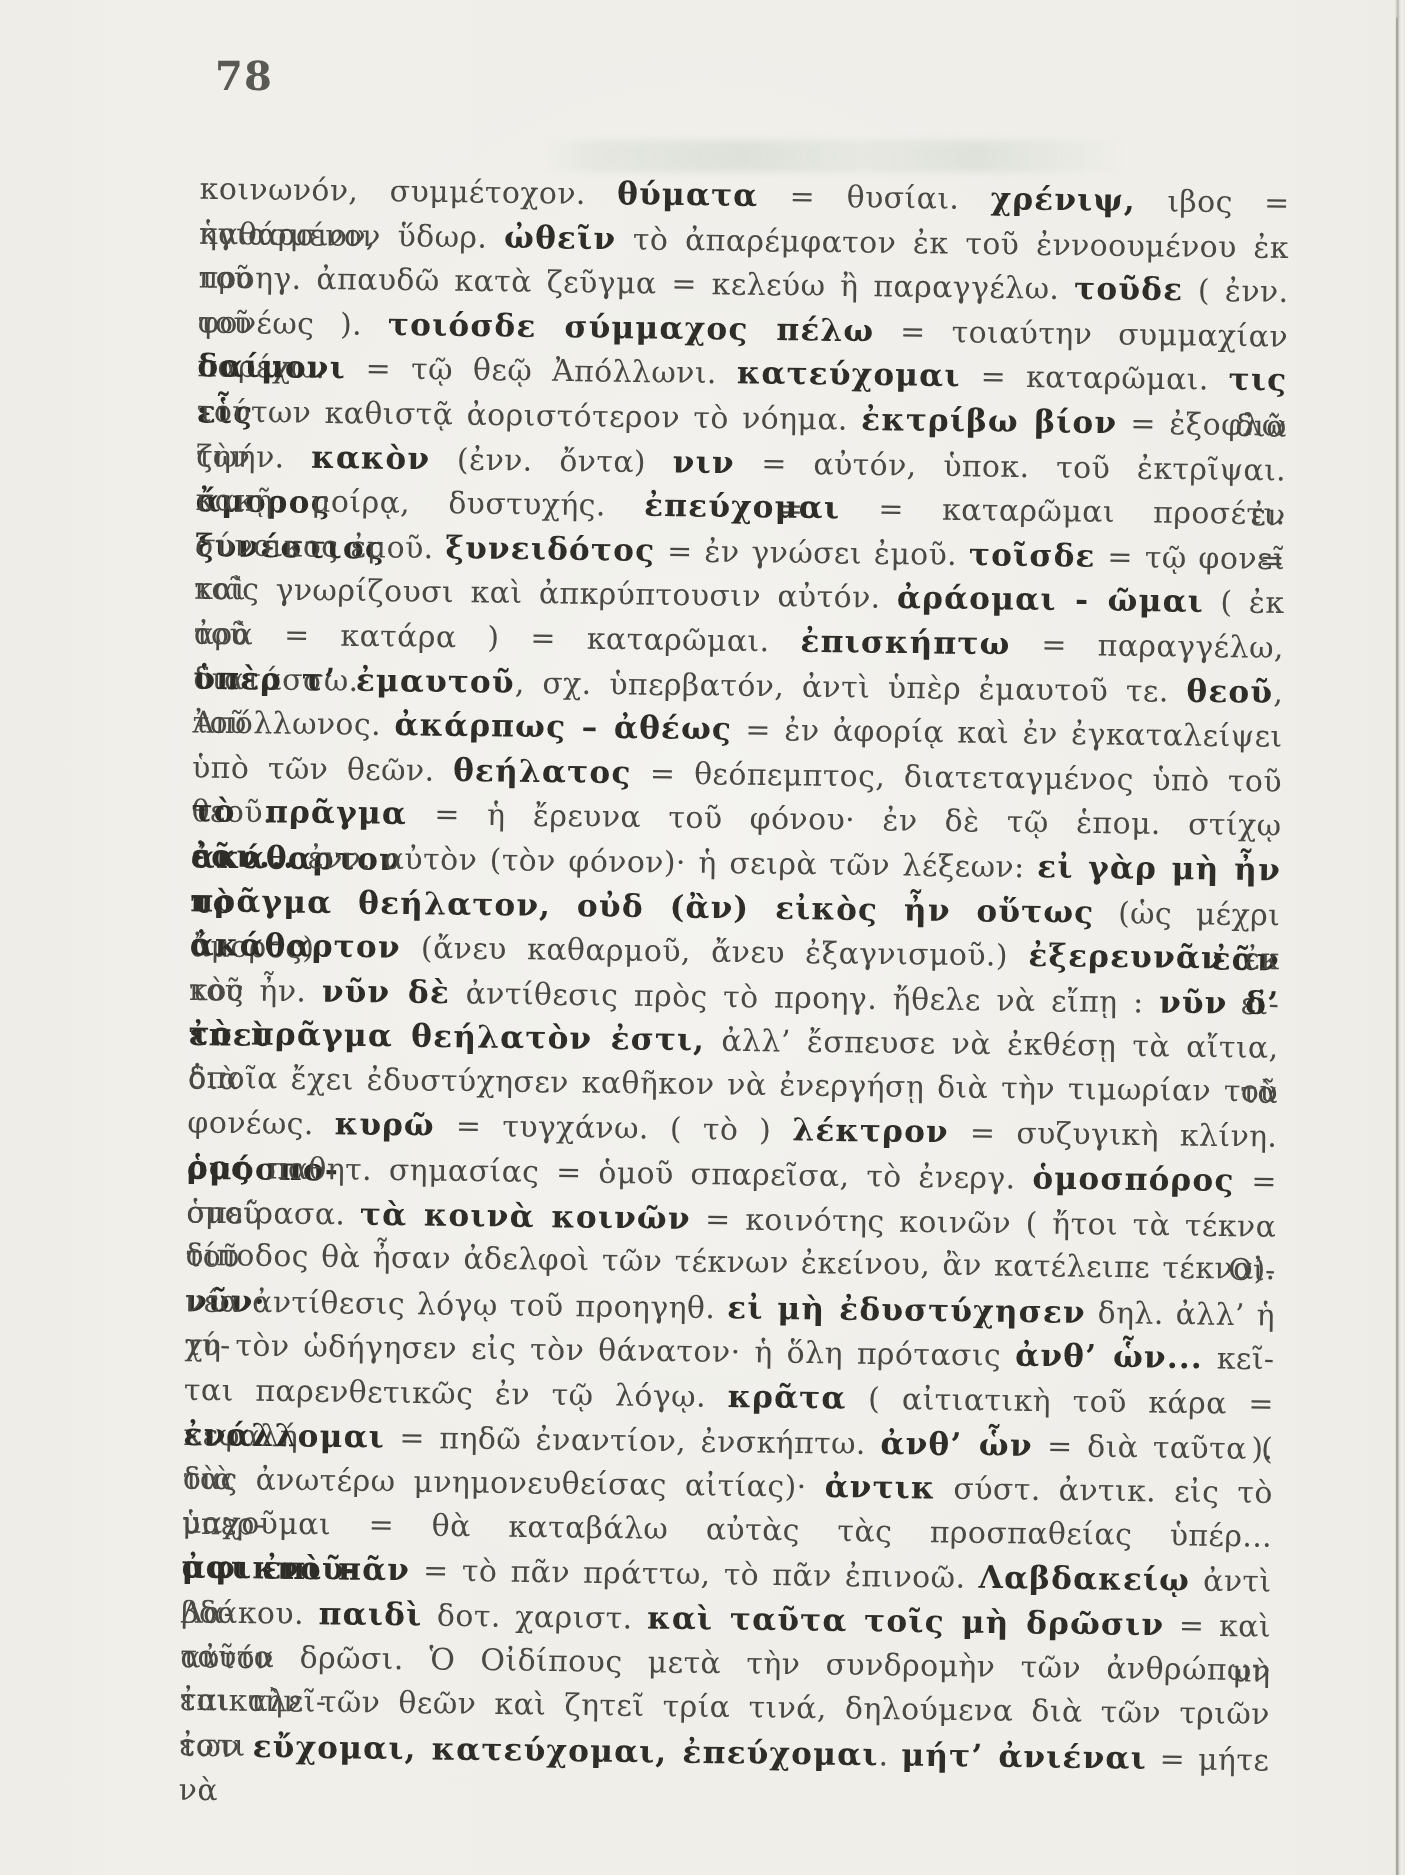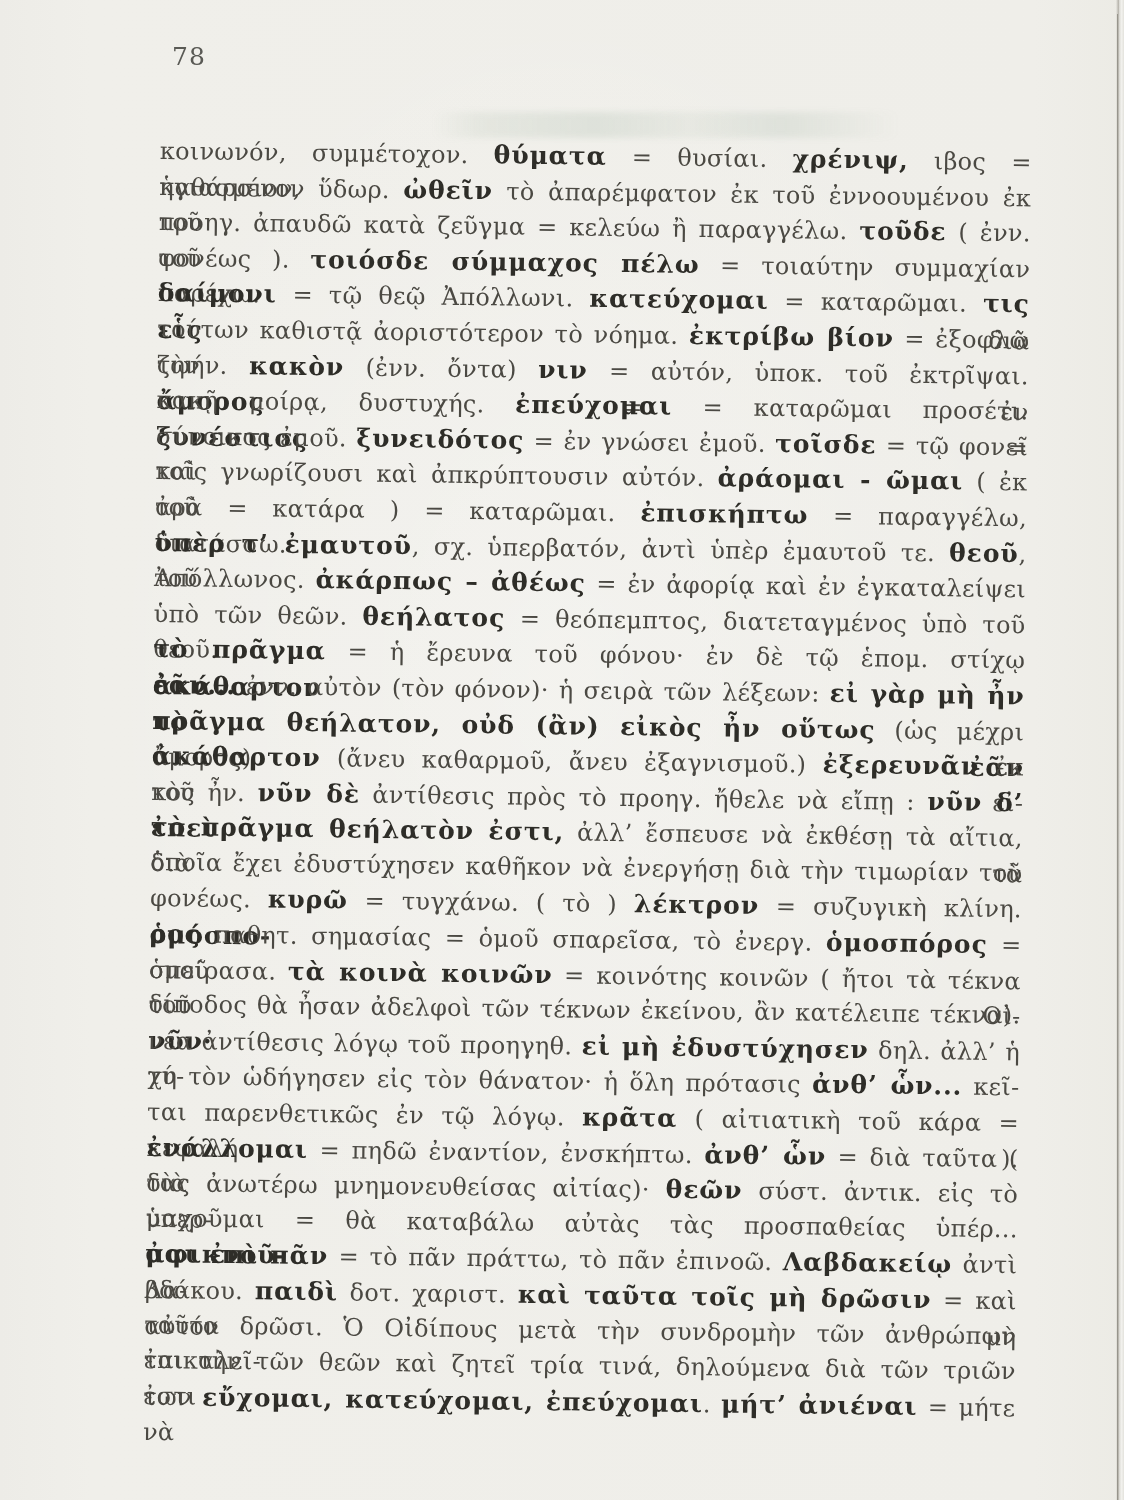--- a/index.html
+++ b/index.html
@@ -9,21 +9,21 @@
     font-family:"DejaVu Serif","Liberation Serif",serif;
   }
   .page{
     position:absolute;inset:0;
     background:
       radial-gradient(ellipse at 50% 45%, rgba(255,255,255,0.25) 0%, rgba(0,0,0,0) 60%),
       linear-gradient(90deg, #edece7 0%, #f0efea 8%, #efeee9 92%, #ecebe5 100%);
   }
   .page-number{
     position:absolute;left:172px;top:42px;
-    font-size:25px;color:#5a5a55;letter-spacing:1px;
+    font-size:32px;color:#5a5a55;letter-spacing:1px;font-weight:bold;
   }
   .ghost{
     position:absolute;left:432px;top:112px;width:468px;height:26px;
     background:linear-gradient(90deg,
       rgba(146,168,146,0.00) 0%,
       rgba(146,168,146,0.22) 10%,
       rgba(130,158,138,0.30) 35%,
       rgba(146,168,146,0.18) 55%,
       rgba(130,158,138,0.28) 75%,
       rgba(146,168,146,0.00) 100%);
@@ -94,21 +94,21 @@
       <div class="line"><span class="lemma">τὸ πρᾶγμα θεήλατὸν ἐστι,</span><span class="plain"> ἀλλ’ ἔσπευσε νὰ ἐκθέσῃ τὰ αἴτια, διὰ τὰ</span></div>
       <div class="line"><span class="plain">ὁποῖα ἔχει ἐδυστύχησεν καθῆκον νὰ ἐνεργήσῃ διὰ τὴν τιμωρίαν τοῦ</span></div>
       <div class="line"><span class="plain">φονέως. </span><span class="lemma">κυρῶ</span><span class="plain"> = τυγχάνω. ( τὸ ) </span><span class="lemma">λέκτρον</span><span class="plain"> = συζυγικὴ κλίνη. </span><span class="lemma">ὁμόσπο-</span></div>
       <div class="line"><span class="lemma">ρος</span><span class="plain"> παθητ. σημασίας = ὁμοῦ σπαρεῖσα, τὸ ἐνεργ. </span><span class="lemma">ὁμοσπόρος</span><span class="plain"> = ὁμοῦ</span></div>
       <div class="line"><span class="plain">σπείρασα. </span><span class="lemma">τὰ κοινὰ κοινῶν</span><span class="plain"> = κοινότης κοινῶν ( ἤτοι τὰ τέκνα τοῦ Οἰ-</span></div>
       <div class="line"><span class="plain">δίποδος θὰ ἦσαν ἀδελφοὶ τῶν τέκνων ἐκείνου, ἂν κατέλειπε τέκνα). </span><span class="lemma">νῦν·</span></div>
       <div class="line"><span class="plain">νέα ἀντίθεσις λόγῳ τοῦ προηγηθ. </span><span class="lemma">εἰ μὴ ἐδυστύχησεν</span><span class="plain"> δηλ. ἀλλ’ ἡ τύ-</span></div>
       <div class="line"><span class="plain">χη τὸν ὡδήγησεν εἰς τὸν θάνατον· ἡ ὅλη πρότασις </span><span class="lemma">ἀνθ’ ὧν...</span><span class="plain"> κεῖ-</span></div>
       <div class="line"><span class="plain">ται παρενθετικῶς ἐν τῷ λόγῳ. </span><span class="lemma">κρᾶτα</span><span class="plain"> ( αἰτιατικὴ τοῦ κάρα = κεφαλή ).</span></div>
       <div class="line"><span class="lemma">ἐνάλλομαι</span><span class="plain"> = πηδῶ ἐναντίον, ἐνσκήπτω. </span><span class="lemma">ἀνθ’ ὧν</span><span class="plain"> = διὰ ταῦτα ( διὰ</span></div>
-      <div class="line"><span class="plain">τὰς ἀνωτέρω μνημονευθείσας αἰτίας)· </span><span class="lemma">θεῶν</span><span class="plain"> σύστ. ἀντικ. εἰς τὸ ὑπερ-</span></div>
+      <div class="line"><span class="plain">τὰς ἀνωτέρω μνημονευθείσας αἰτίας)· </span><span class="lemma">ἀντικ</span><span class="plain"> σύστ. ἀντικ. εἰς τὸ ὑπερ-</span></div>
       <div class="line"><span class="plain">μαχοῦμαι = θὰ καταβάλω αὐτὰς τὰς προσπαθείας ὑπέρ... </span><span class="lemma">ἀφικνοῦ-</span></div>
       <div class="line"><span class="lemma">μαι ἐπὶ πᾶν</span><span class="plain"> = τὸ πᾶν πράττω, τὸ πᾶν ἐπινοῶ. </span><span class="lemma">Λαβδακείῳ</span><span class="plain"> ἀντὶ Λα-</span></div>
       <div class="line"><span class="plain">βδάκου. </span><span class="lemma">παιδὶ</span><span class="plain"> δοτ. χαριστ. </span><span class="lemma">καὶ ταῦτα τοῖς μὴ δρῶσιν</span><span class="plain"> = καὶ αὐτόν μὴ</span></div>
       <div class="line"><span class="plain">ταῦτα δρῶσι. Ὁ Οἰδίπους μετὰ τὴν συνδρομὴν τῶν ἀνθρώπων ἐπικαλεῖ-</span></div>
       <div class="line"><span class="plain">ται τὴν τῶν θεῶν καὶ ζητεῖ τρία τινά, δηλούμενα διὰ τῶν τριῶν ἐστι</span></div>
       <div class="line"><span class="plain">των </span><span class="lemma">εὔχομαι, κατεύχομαι, ἐπεύχομαι</span><span class="plain">. </span><span class="lemma">μήτ’ ἀνιέναι</span><span class="plain"> = μήτε νὰ</span></div>
     </div>
 
   <div class="page-edge"></div>
   <div class="edge-line"></div>

